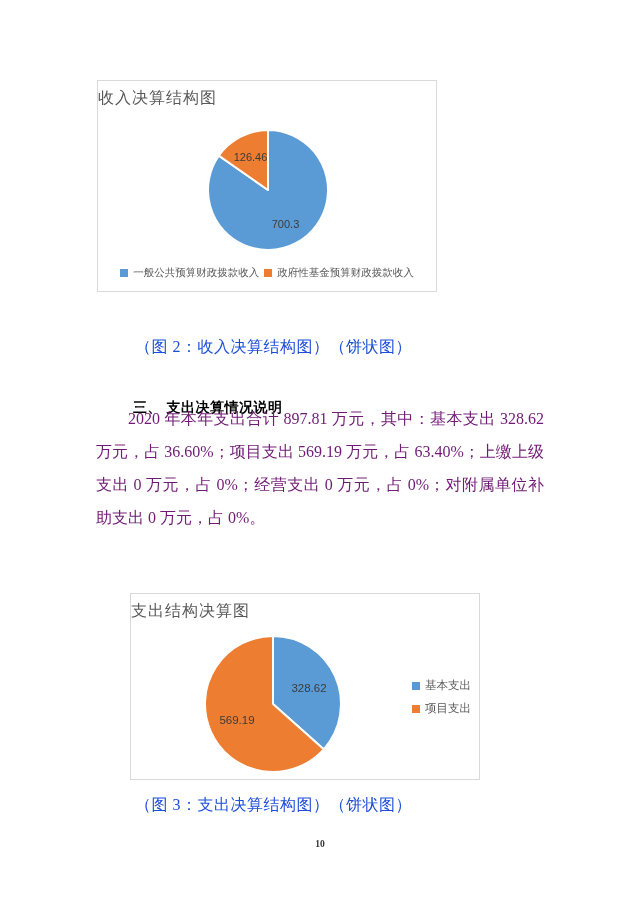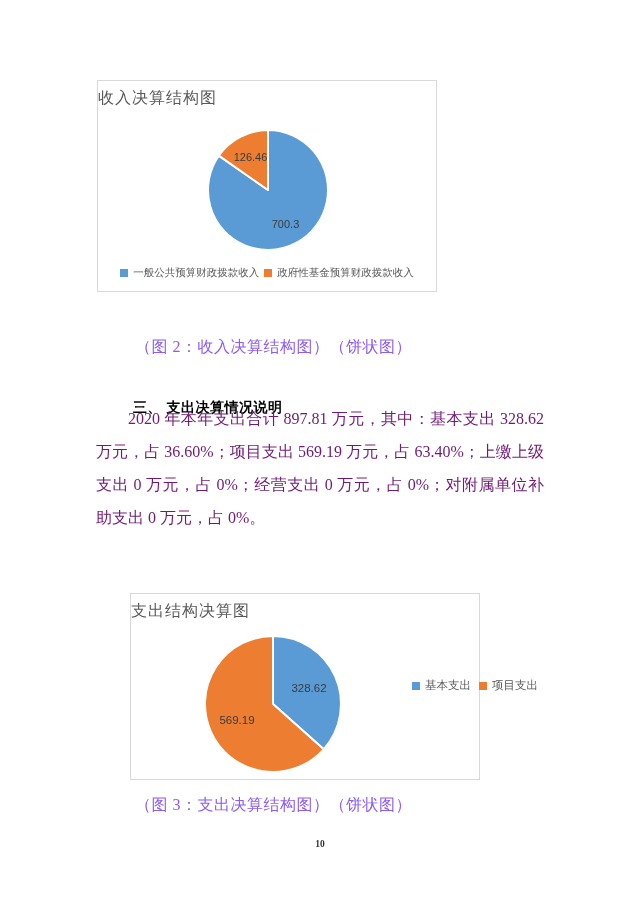--- a/index.html
+++ b/index.html
@@ -41,34 +41,34 @@
     gap: 5px;
     font-family: Liberation Sans, sans-serif;
     font-size: 10.5px;
     color: #595959;
     white-space: nowrap;
   }
   .legend-col {
     position: absolute;
     left: 281px; top: 84px;
     display: flex;
-    flex-direction: row;
+    flex-direction: column;
     gap: 8px;
     font-family: "Liberation Serif", serif;
     font-size: 11.5px;
     color: #595959;
     white-space: nowrap;
   }
   .legend-item { display: flex; align-items: center; gap: 5px; }
   .sq { display: inline-block; width: 8px; height: 8px; flex: 0 0 auto; }
   .caption {
     position: absolute;
     left: 135px;
     font-size: 16px;
-    color: #8b5cf6;
+    color: #1d4ed8;
     letter-spacing: 0.5px;
     white-space: nowrap;
   }
   #caption1 { top: 337px; }
   #caption2 { top: 795px; }
   #section-heading {
     position: absolute;
     left: 133px; top: 399px;
     font-family: "Liberation Sans", sans-serif;
     font-weight: bold;

